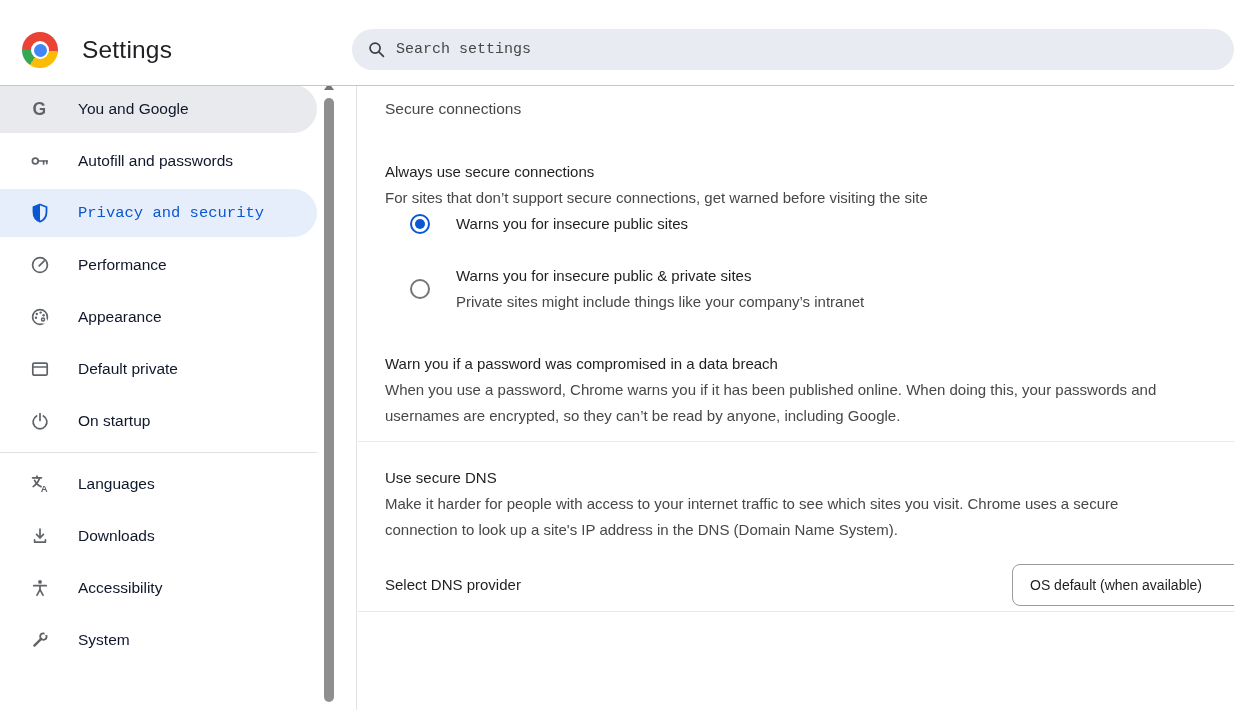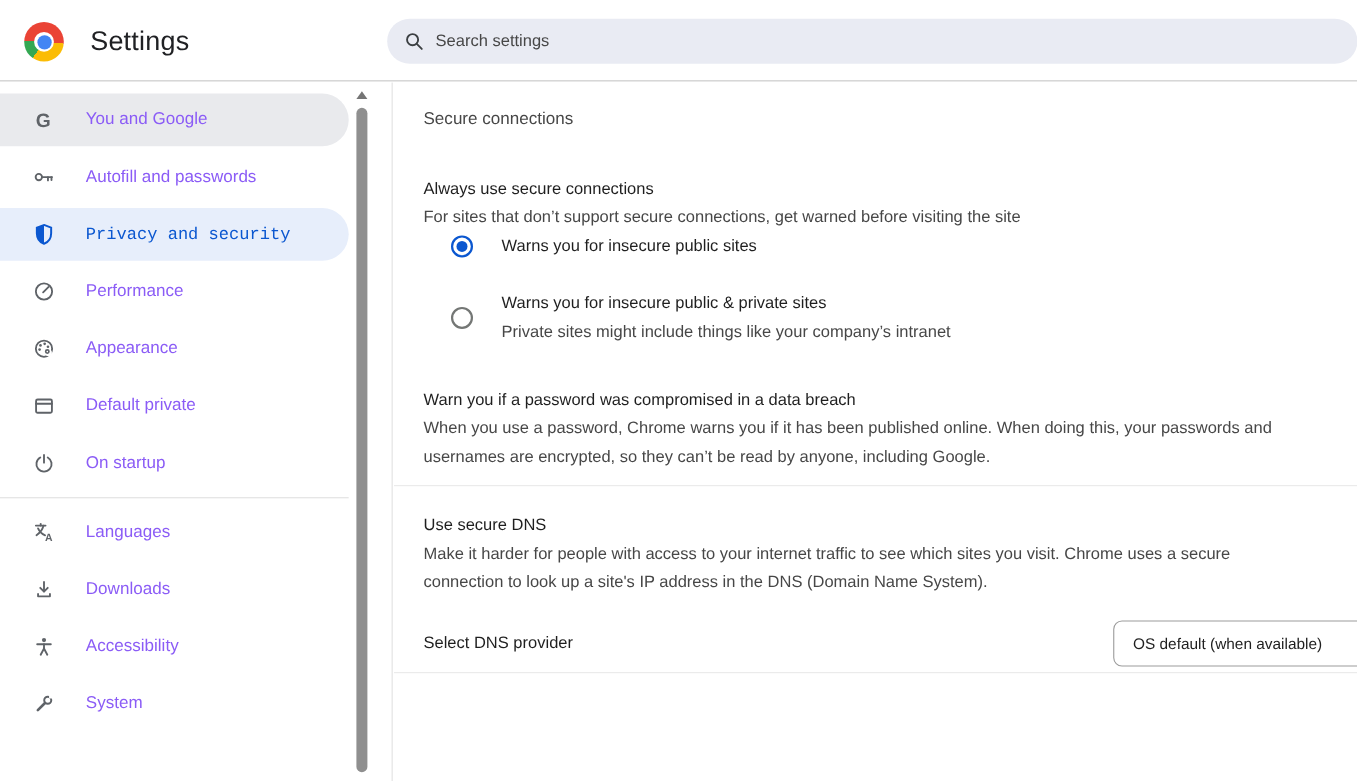--- a/index.html
+++ b/index.html
@@ -1,37 +1,37 @@
 <!DOCTYPE html>
 <html><head>
 <meta charset="utf-8">
 <style>
   * { margin:0; padding:0; box-sizing:border-box; }
   html,body { background:#fff; }
   body { font-family:"Liberation Sans", sans-serif; color:#1f1f1f; }
   .app { position:relative; width:1234px; height:710px; background:#fff; overflow:hidden; }
 
   
-  .header { position:absolute; left:0; top:0; width:1234px; height:74px; background:#fff; border-bottom:1px solid #c6c6c6; z-index:5; }
+  .header { position:absolute; left:0; top:12px; width:1234px; height:74px; background:#fff; border-bottom:1px solid #c6c6c6; z-index:5; }
   .logo { position:absolute; left:22px; top:20px; width:36px; height:36px; border-radius:50%;
           background:conic-gradient(from 0deg, #ea4335 0 95deg, #fbbc05 95deg 215deg, #34a853 215deg 272deg, #ea4335 272deg 360deg); }
   .logo::before { content:""; position:absolute; left:50%; top:50%; width:18px; height:18px; margin:-9px 0 0 -9px; background:#fff; border-radius:50%; }
   .logo::after { content:""; position:absolute; left:50%; top:50%; width:13px; height:13px; margin:-6.5px 0 0 -6.5px; background:#4285f4; border-radius:50%; }
   .app-title { position:absolute; left:82px; top:24px; font-size:24.5px; font-weight:400; color:#202124; letter-spacing:0.2px; }
   .searchbar { position:absolute; left:352px; top:17px; width:882px; height:41px; background:#e9ebf3; border-radius:21px; display:flex; align-items:center; padding-left:15px; }
   .searchbar svg { flex:0 0 auto; }
-  .searchbar input { border:none; outline:none; background:transparent; font-family:Liberation Sans, sans-serif; font-size:15px; color:#1f1f1f; margin-left:10px; width:700px; }
+  .searchbar input { border:none; outline:none; background:transparent; font-family:Liberation Mono, monospace; font-size:15px; color:#1f1f1f; margin-left:10px; width:700px; }
   .searchbar input::placeholder { color:#474747; opacity:1; }
 
   
   .sidebar { position:absolute; left:0; top:75px; width:357px; height:635px; background:#fff; border-right:1px solid #e2e2e2; }
   .menu { position:absolute; left:0; top:10px; width:317px; }
   .menu-item { position:relative; height:48px; margin-bottom:4px; display:flex; align-items:center; border-radius:0 24px 24px 0; cursor:pointer; }
   .menu-item .mi-icon { width:20px; height:20px; margin-left:30px; display:flex; align-items:center; justify-content:center; }
-  .menu-item .mi-label { margin-left:28px; font-size:15.5px; font-weight:500; color:#8b5cf6; }
+  .menu-item .mi-label { margin-left:28px; font-size:15.5px; font-weight:500; color:#0f172a; }
   .menu-item.hovered { background:#e9eaed; }
   .menu-item.selected { background:#e7eefb;font-family:Liberation Mono, monospace; }
   .menu-item.selected .mi-label { color:#0b57d0; }
   .menu-divider { height:1px; background:#e0e0e0; margin:7px 0; }
   .icon-stroke { stroke:#5f6368; stroke-width:1.7; fill:none; stroke-linecap:round; stroke-linejoin:round; }
 
   
   .sb-scrollbar { position:absolute; left:322px; top:2px; width:14px; height:633px; }
   .sb-up-arrow { position:absolute; left:2px; top:6px; width:0; height:0; border-left:5px solid transparent; border-right:5px solid transparent; border-bottom:7px solid #757575; }
   .sb-thumb { position:absolute; left:2px; top:21px; width:10px; height:604px; background:#8f8f8f; border-radius:5px; }

